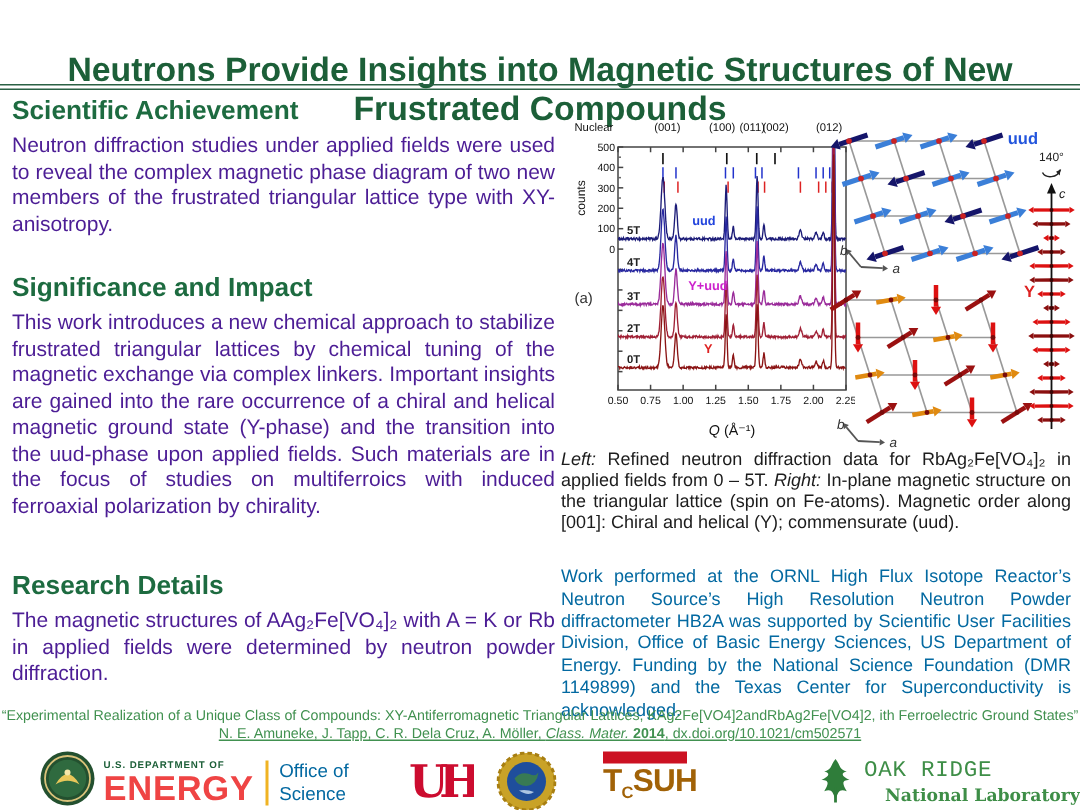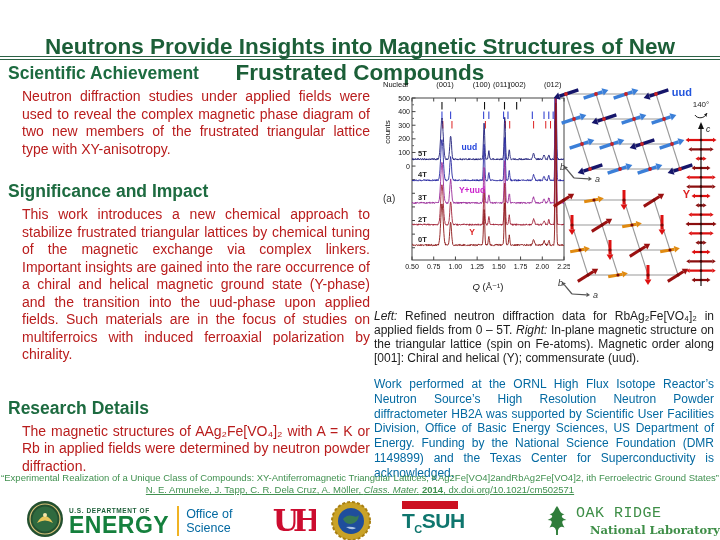--- a/index.html
+++ b/index.html
@@ -4,48 +4,48 @@
 <style>
   html,body{margin:0;padding:0;}
   .slide{position:relative;width:720px;height:540px;background:#ffffff;overflow:hidden;
          font-family:"Liberation Sans","DejaVu Sans",sans-serif;}
   .title{position:absolute;top:2px;left:28px;width:664px;text-align:center;
          font-size:22.5px;line-height:26px;font-weight:bold;color:#1c5f38;margin-top:32px;}
   .title-rule{position:absolute;top:56px;left:0;width:720px;height:0;
               border-top:4px double #2a6144;}
   .left-col{position:absolute;left:8px;top:63px;width:364px;}
   .left-col h2{font-size:17.5px;color:#1d6b40;margin:0 0 4px 0;font-weight:bold;}
-  .left-col .body{font-size:14px;color:#b91c1c;text-align:justify;
-                  margin:0 2px 0 14px;line-height:1.25;}
+  .left-col .body{font-size:14px;color:#4c1d95;text-align:justify;
+                  margin:0 2px 0 0;line-height:1.25;}
   .h-sig{margin-top:23px !important;}
   .h-det{margin-top:34px !important;}
   .chart-mount{position:absolute;left:370px;top:78px;width:188px;height:220px;margin-left:12px;}
   .uud-mount{position:absolute;left:554px;top:82px;width:142px;height:104px;}
   .ylat-mount{position:absolute;left:552px;top:184px;width:144px;height:118px;}
   .helix-mount{position:absolute;left:684px;top:98px;width:36px;height:198px;}
-  .caption{position:absolute;left:374px;top:309px;width:340px;font-size:12px;
+  .caption{position:absolute;left:374px;top:299px;width:340px;font-size:12px;
            line-height:1.17;color:#1c1c1c;text-align:justify;}
   .ack{position:absolute;left:374px;top:377px;width:340px;font-size:12px;
        line-height:1.23;color:#0369a1;text-align:justify;}
   .citation{position:absolute;left:0;top:472px;width:720px;text-align:center;
             color:#419150;font-size:9.5px;line-height:1.25;}
   .citation .line2{text-decoration:underline;cursor:pointer;}
   svg{font-family:"Liberation Sans","DejaVu Sans",sans-serif;}
   
   .doe{position:absolute;left:26px;top:500px;display:flex;align-items:center;}
   .doe-text{margin-left:5px;}
   .doe-dept{font-size:6.5px;font-weight:bold;color:#1c5f38;letter-spacing:0.6px;}
-  .doe-energy{font-size:23px;font-weight:bold;color:#15803d;letter-spacing:0.5px;line-height:22px;}
+  .doe-energy{font-size:23px;font-weight:bold;color:#ef4444;letter-spacing:0.5px;line-height:22px;}
   .doe-divider{width:2px;height:30px;background:#f0b323;margin:0 7px 0 8px;}
   .doe-office{font-size:12.5px;color:#0369a1;line-height:1.15;}
   .uh{position:absolute;left:272px;top:502px;}
   .nsf{position:absolute;left:331px;top:501px;}
   .tcsuh{position:absolute;left:402px;top:501px;}
   .tcsuh-bar{width:56px;height:8px;background:#cc1122;margin-bottom:1px;}
-  .tcsuh-text{font-weight:bold;font-size:21px;letter-spacing:-0.5px;color:#0f766e;line-height:22px;text-align:right;}
+  .tcsuh-text{font-weight:bold;font-size:21px;letter-spacing:-0.5px;color:#a16207;line-height:22px;text-align:right;}
   .tcsuh-text sub{font-size:11px;}
   .ornl{position:absolute;left:542px;top:503px;display:flex;align-items:flex-start;}
   .ornl-name{font-family:Liberation Mono, monospace;font-size:15px;
              color:#3e8e47;letter-spacing:0.5px;line-height:21px;}
   .ornl-sub{font-family:"DejaVu Serif","Liberation Serif",serif;font-size:11.5px;
             font-weight:bold;color:#3e8e47;margin-left:14px;line-height:12px;}
 </style>
 </head>
 <body>
 

